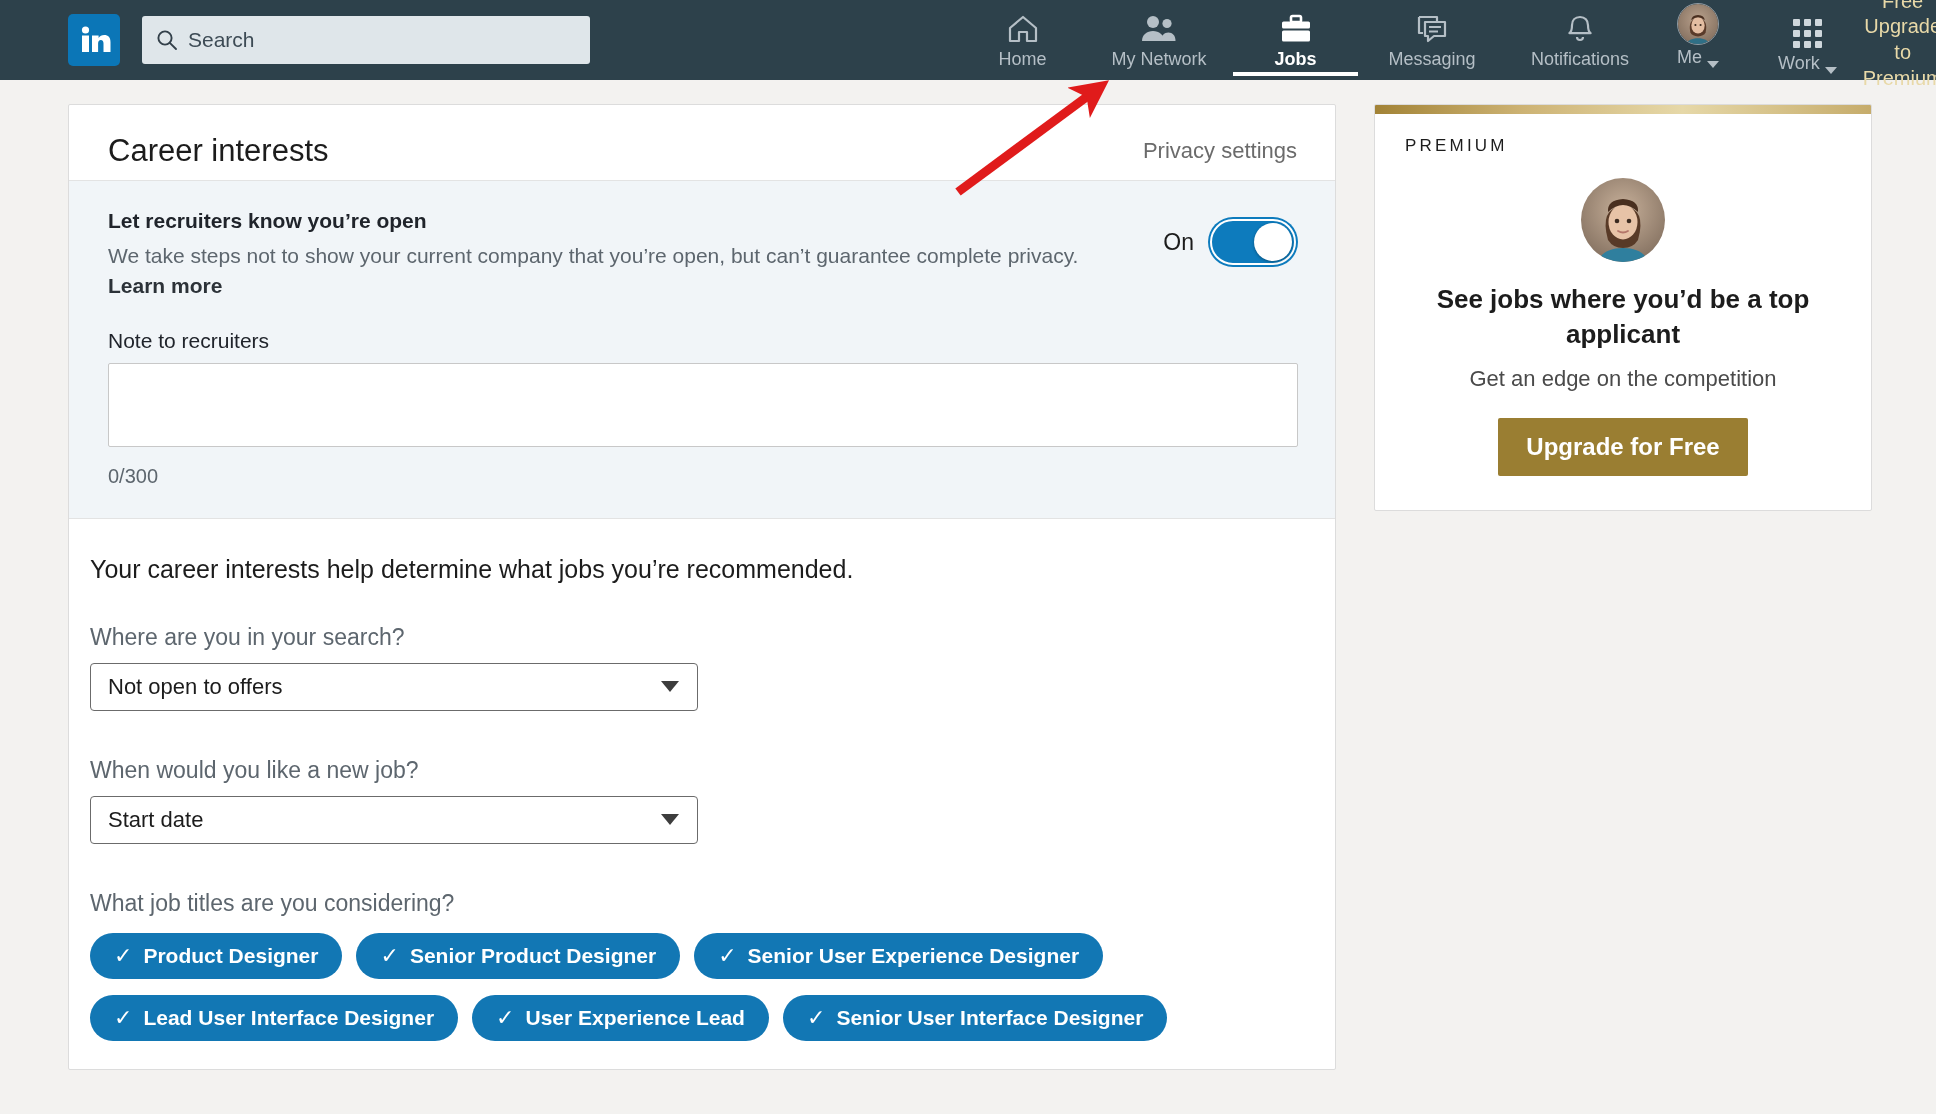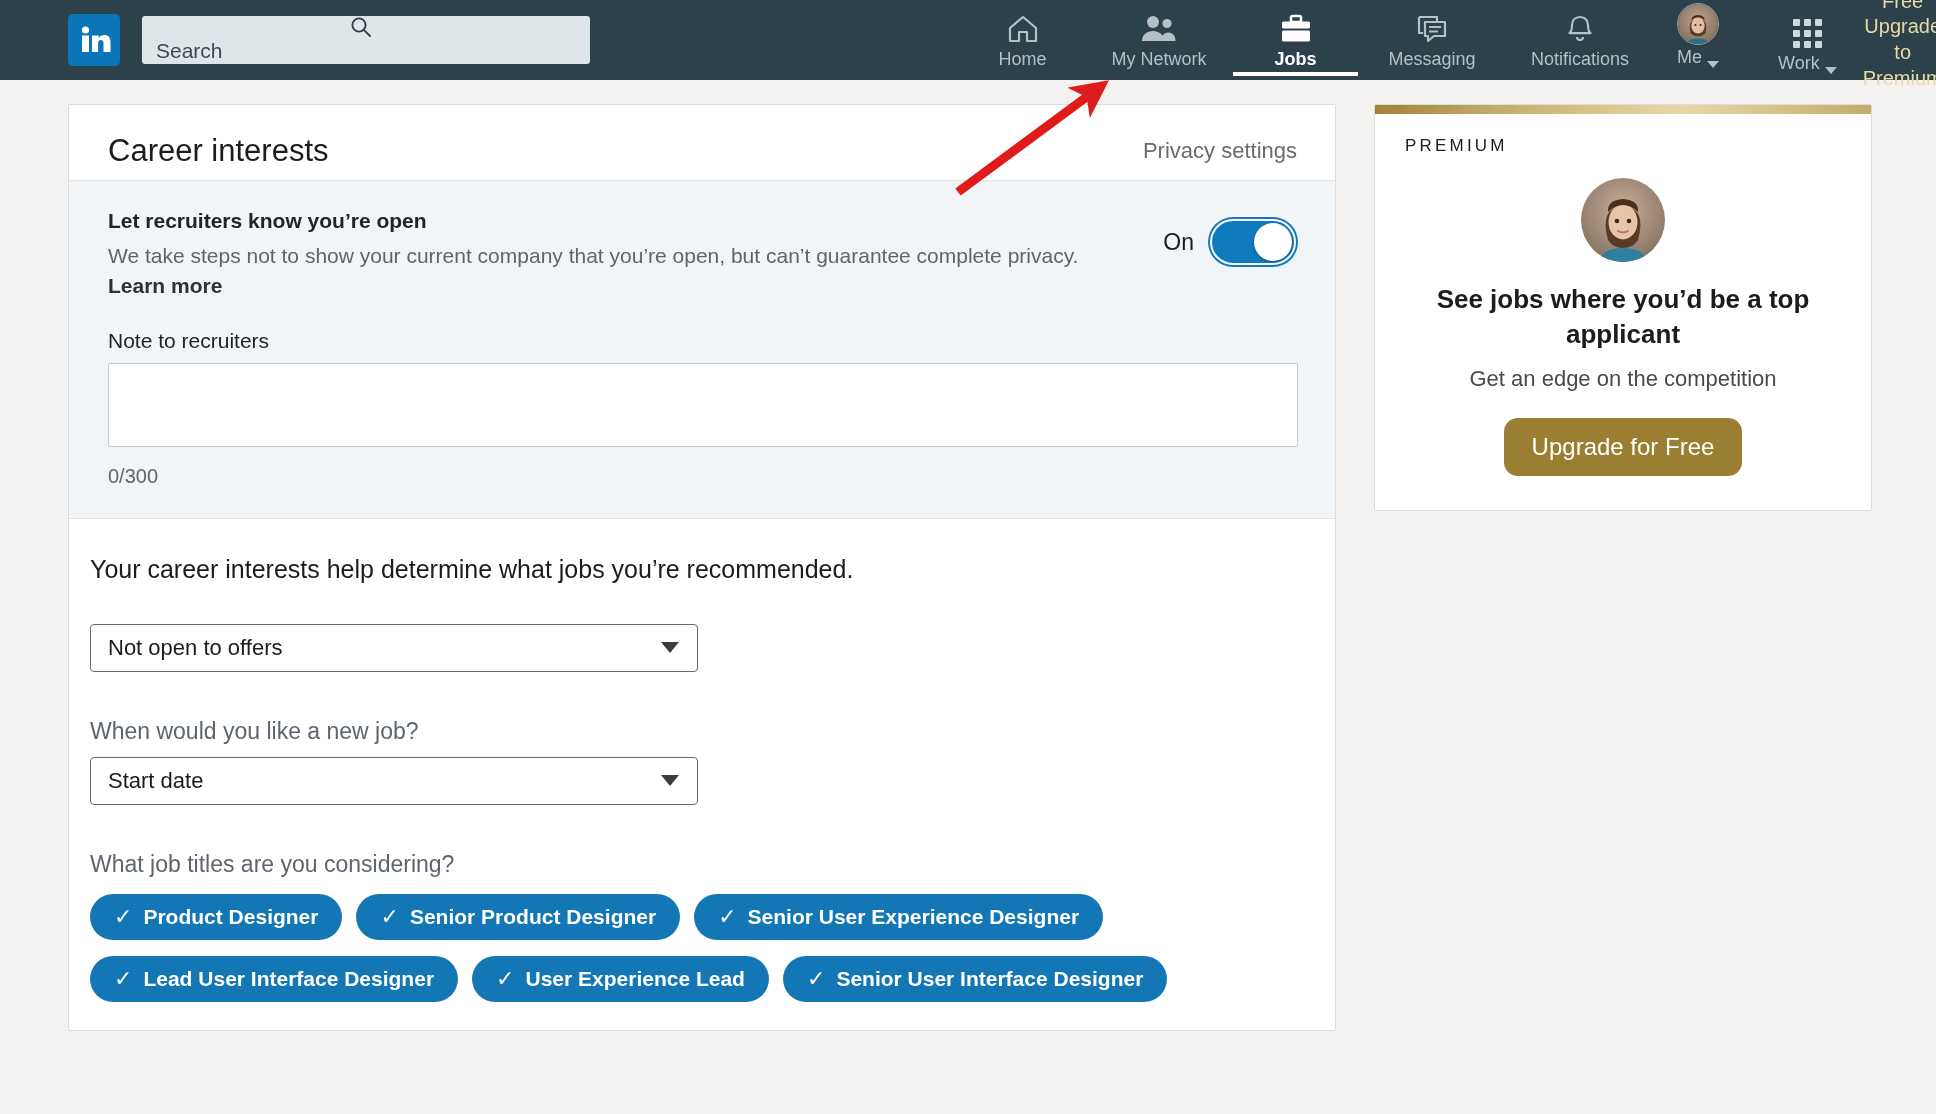--- a/index.html
+++ b/index.html
@@ -42,21 +42,20 @@
 
   .search-box {
     margin-left: 22px;
     width: 448px;
     height: 48px;
     background: #dfe6ea;
     border-radius: 3px;
     display: flex;
     align-items: center;
     padding: 0 14px;
-    flex-direction: column;
   }
   .search-box .sicon { flex-shrink: 0; margin-right: 10px; display:block; }
   .search-input {
     border: none;
     outline: none;
     background: transparent;
     font-family: "Liberation Sans", sans-serif;
     font-size: 21px;
     color: #33404a;
     width: 100%;
@@ -298,24 +297,24 @@
     color: #1c1c1c;
     line-height: 1.34;
     margin-bottom: 14px;
   }
   .side-sub { font-size: 22px; color: #4a4a4a; margin-bottom: 26px; }
   .upgrade-btn {
     display: inline-block;
     background: #9a7e32;
     color: #ffffff;
     font-size: 24px;
-    font-weight: normal;
+    font-weight: bold;
     padding: 15px 28px;
     border: none;
-    border-radius: 14px;
+    border-radius: 2px;
     cursor: pointer;
     font-family: "Liberation Sans", sans-serif;
   }
 
   
   .arrow-overlay {
     position: absolute;
     left: 0; top: 0;
     width: 1936px; height: 1114px;
     pointer-events: none;
@@ -486,20 +485,21 @@
 
       <div class="note-label">Note to recruiters</div>
       <textarea class="note-box" placeholder="" maxlength="300" style=""></textarea>
       <div class="counter">0/300</div>
     </div>
 
     <div class="body-section">
       <div class="intro">Your career interests help determine what jobs you’re recommended.</div>
 
       <div class="field-group">
+        <div class="field-label">Where are you in your search?</div>
         <div class="select-box">
           <span>Not open to offers</span>
           <span class="select-caret"></span>
         </div>
       </div>
 
       <div class="field-group">
         <div class="field-label">When would you like a new job?</div>
         <div class="select-box">
           <span>Start date</span>

